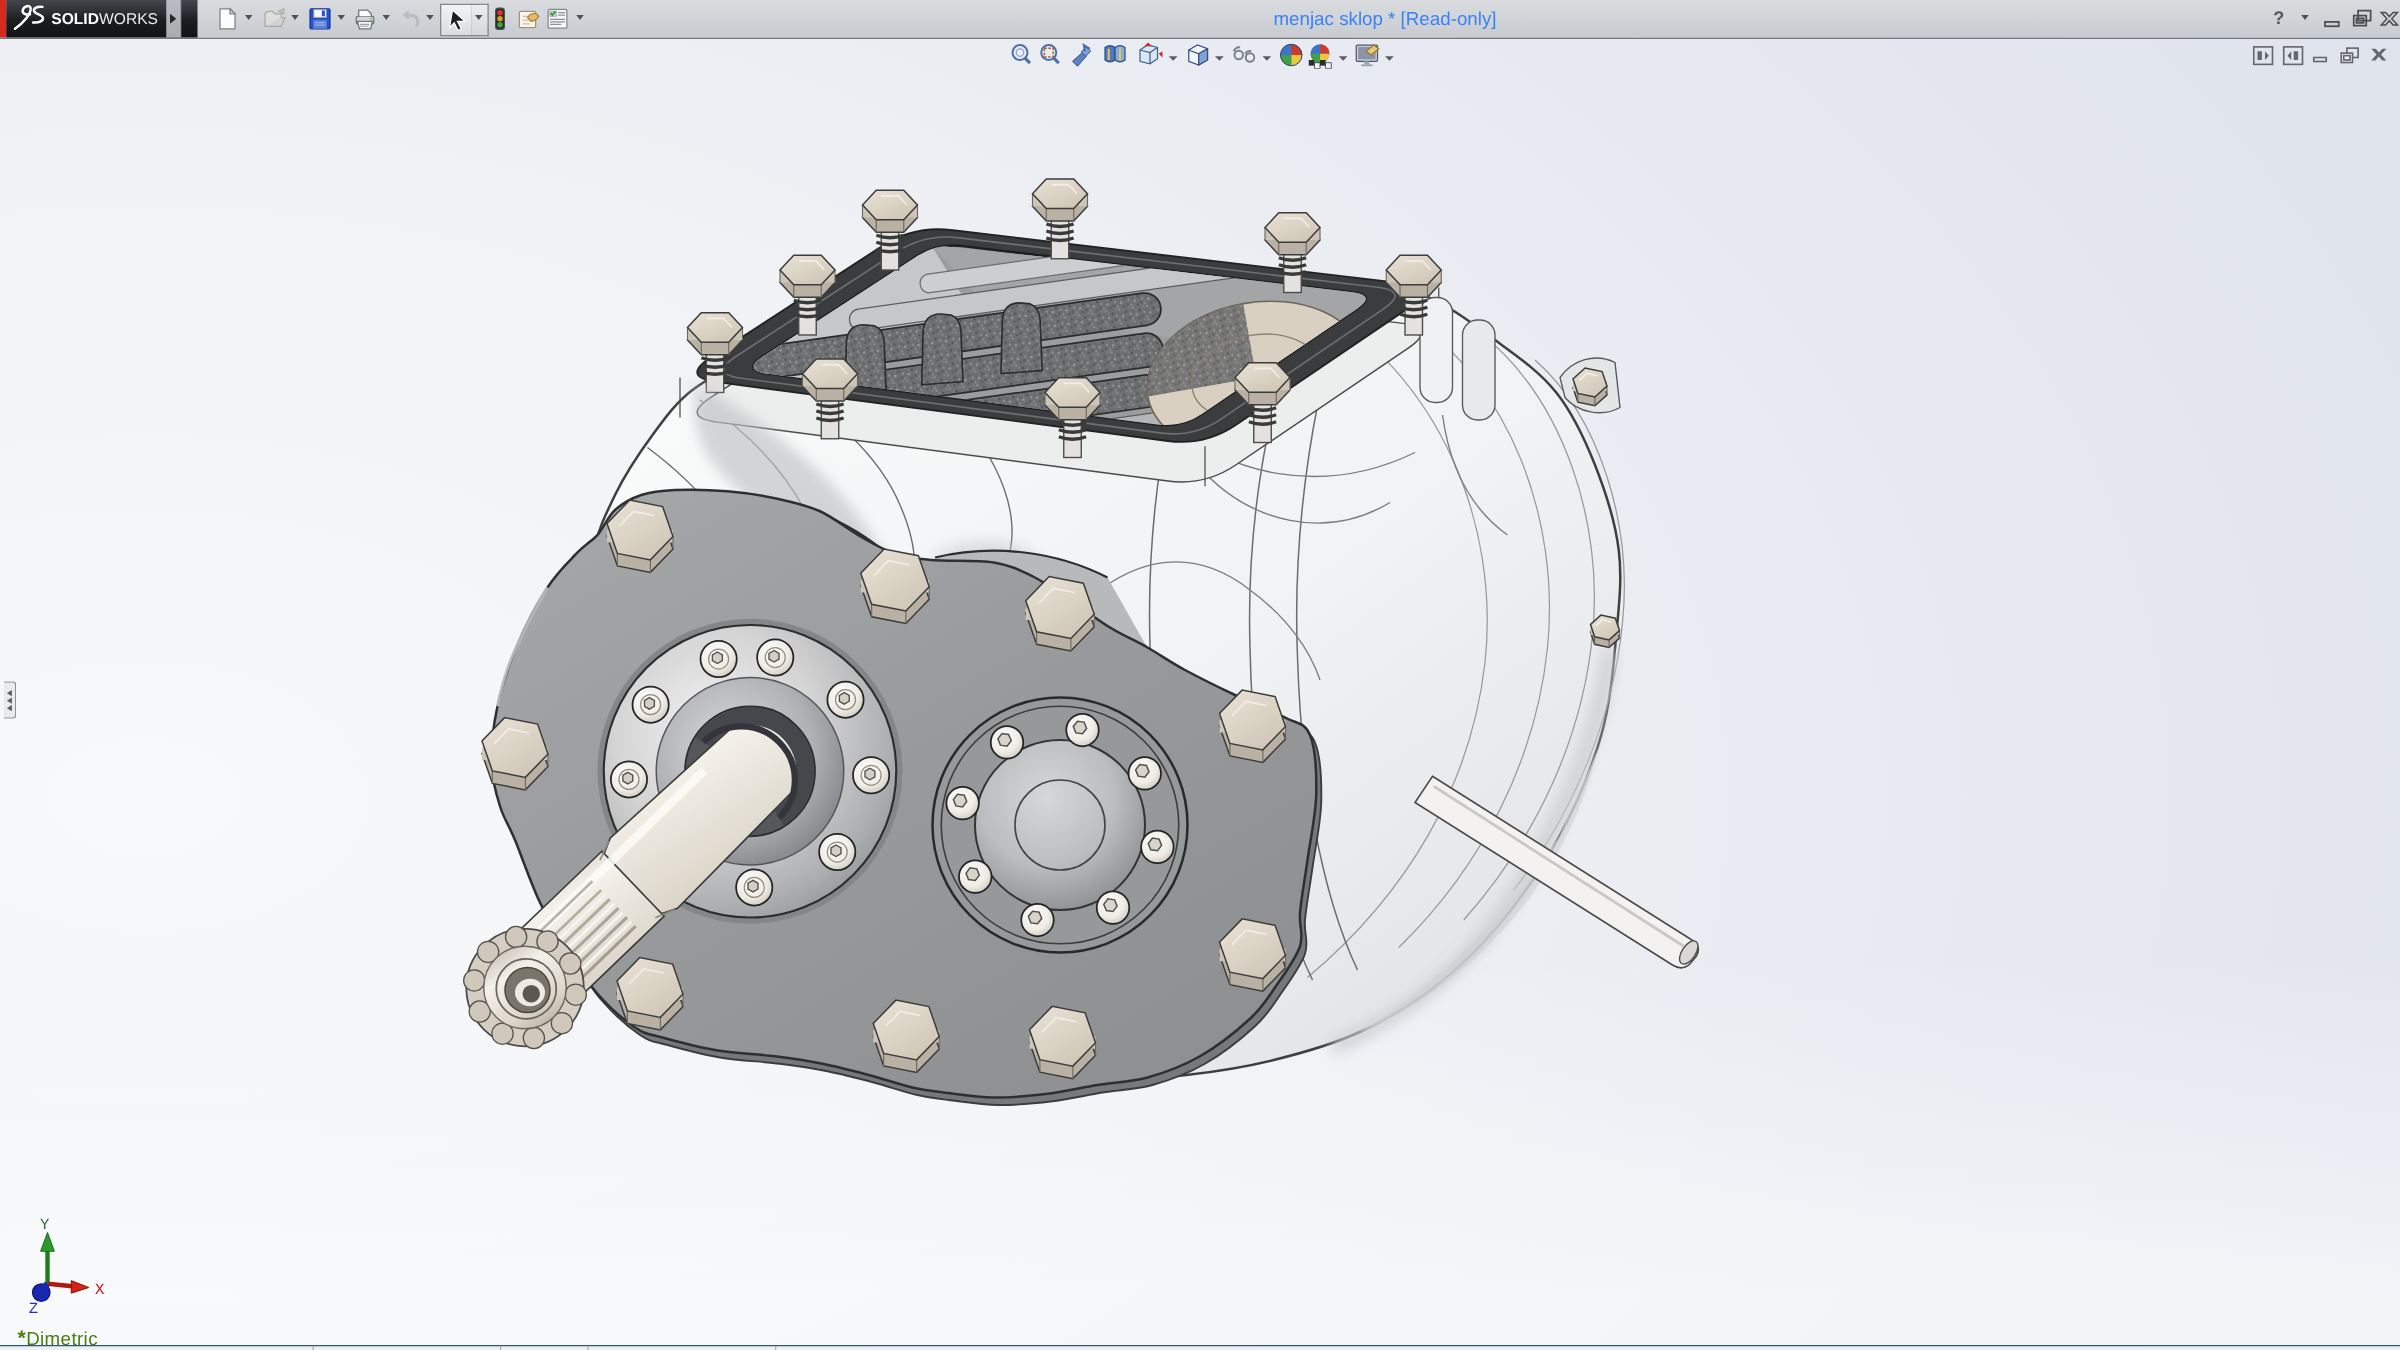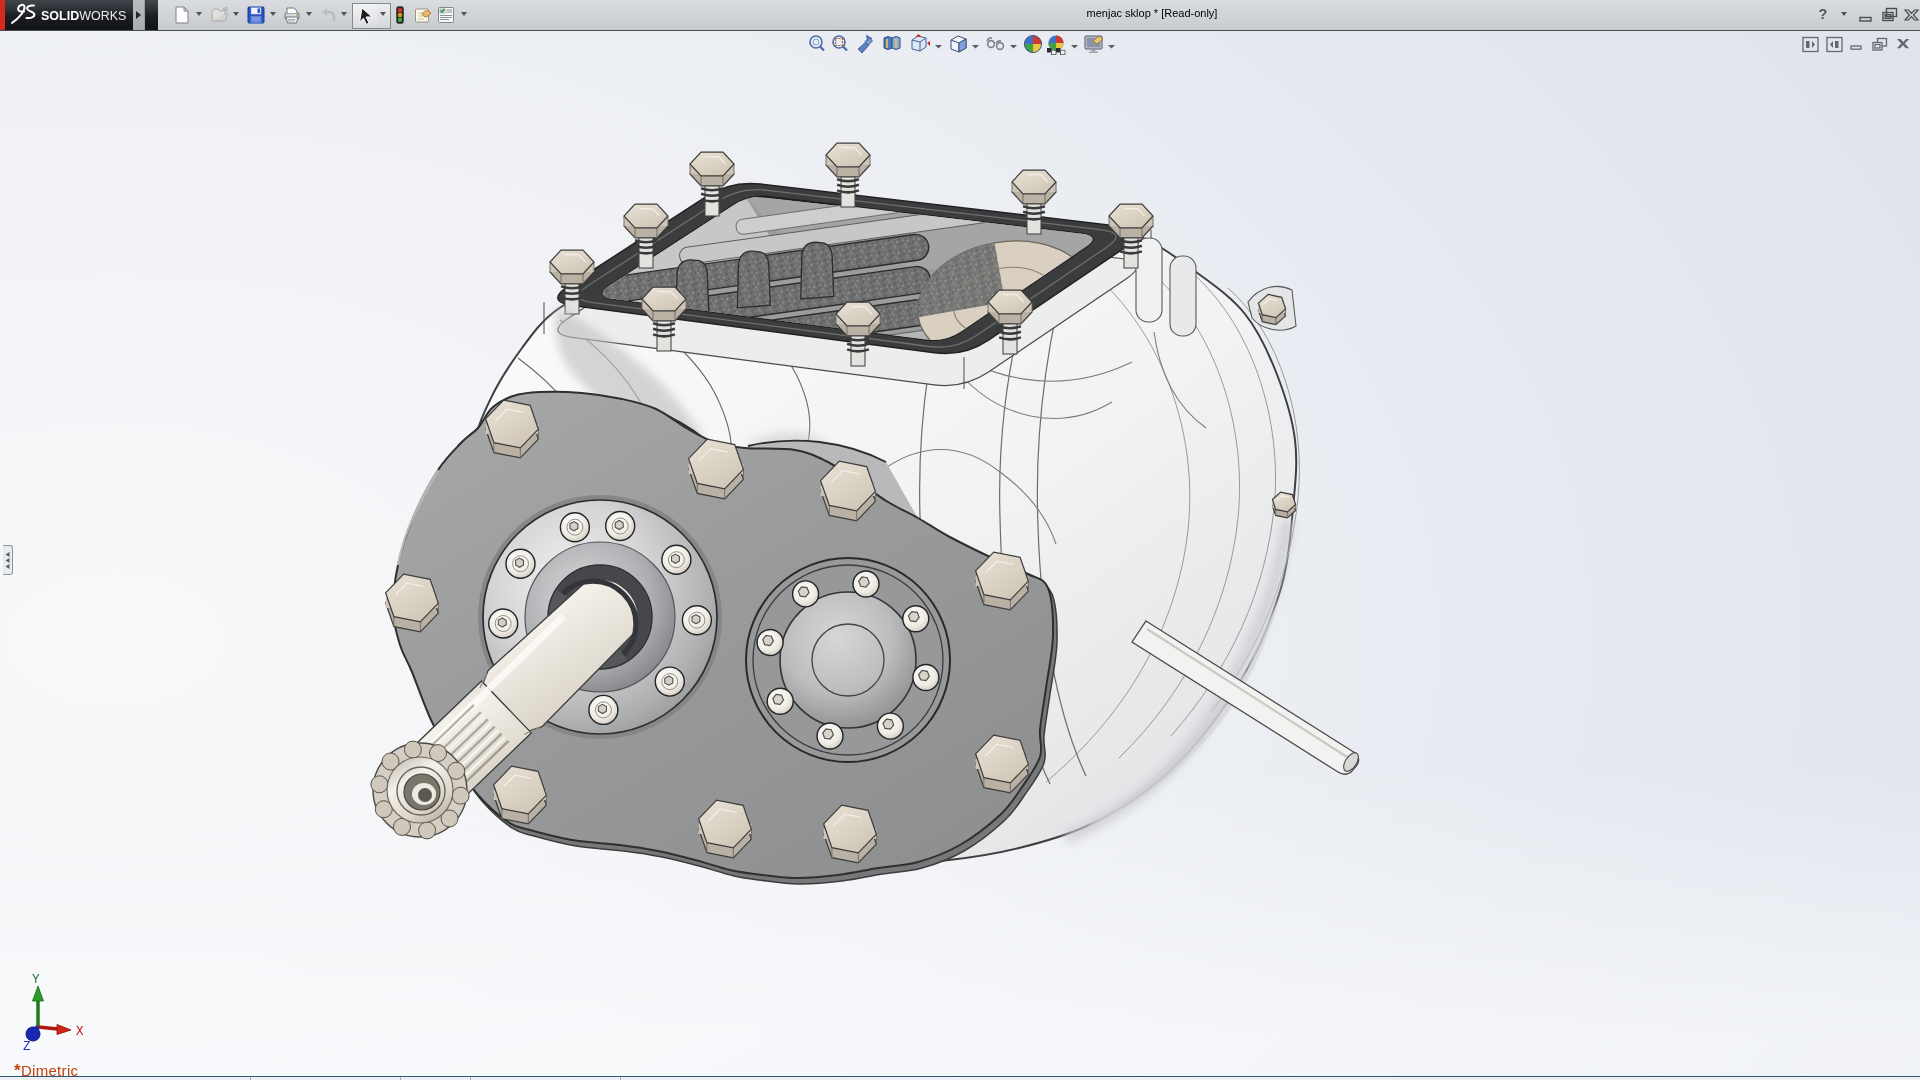--- a/index.html
+++ b/index.html
@@ -9,29 +9,29 @@
   #redstripe{position:absolute;left:0;top:0;width:5px;height:30px;background:#d42b1e;}
   #swlogo{position:absolute;left:5px;top:0;width:153px;height:30px;
     background:linear-gradient(#43474d,#1b1d20 55%,#101214);}
   #swtab{position:absolute;left:133px;top:0;width:11px;height:30px;
     background:linear-gradient(#b9bcc1,#a8abb1);border-right:1px solid #9a9da3;}
   #swtab:after{content:"";position:absolute;left:3px;top:11px;border-left:5px solid #26282b;
     border-top:4px solid transparent;border-bottom:4px solid transparent;}
   .tbicon{position:absolute;top:5px;width:20px;height:20px;}
   .dd{position:absolute;top:12px;width:0;height:0;border-left:3.5px solid transparent;
     border-right:3.5px solid transparent;border-top:4px solid #4f5358;}
-  #title{position:absolute;top:7px;left:1032px;width:240px;text-align:center;
-    font-size:11px;color:#000000;}
+  #title{position:absolute;top:7px;left:988px;width:240px;text-align:center;
+    font-size:15px;color:#3b82f6;}
   #viewport{position:absolute;left:0;top:30px;width:1920px;height:1047px;
     background:linear-gradient(rgba(255,255,255,0) 70%,rgba(252,253,254,0.6) 96%),radial-gradient(125% 140% at 6% 58%,#f7f9fa 0%,#eff1f5 38%,#e6e9f0 62%,#dce0ea 100%);
     border-top:1px solid #4a4d50;}
   #statusbar{position:absolute;left:0;top:1076px;width:1920px;height:4px;
     background:#eef0f3;border-top:1px solid #30567e;}
   .sbdiv{position:absolute;top:1077px;width:1px;height:3px;background:#a9adb4;}
-  #dimetric{position:absolute;left:14px;top:1061px;font-size:15px;color:#c2410c;letter-spacing:0.3px;}
+  #dimetric{position:absolute;left:14px;top:1061px;font-size:15px;color:#4d7c0f;letter-spacing:0.3px;}
   #lefttab{position:absolute;left:3px;top:545px;width:9px;height:28px;background:#e8eaec;
     border:1px solid #8f9296;border-left:none;border-radius:0 3px 3px 0;}
 </style>
 </head>
 <body>
 <div id="viewport"></div>
 <div id="titlebar"></div>
 <div id="redstripe"></div>
 <div id="swlogo">
   <svg width="128" height="30" viewBox="0 0 128 30">

